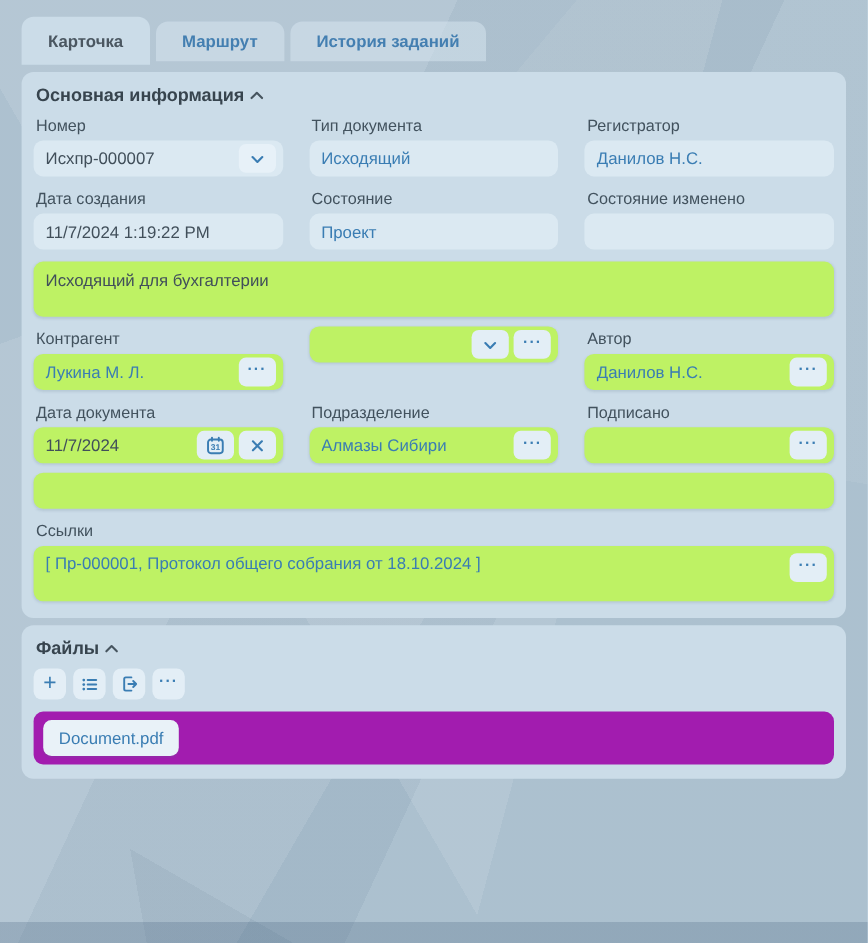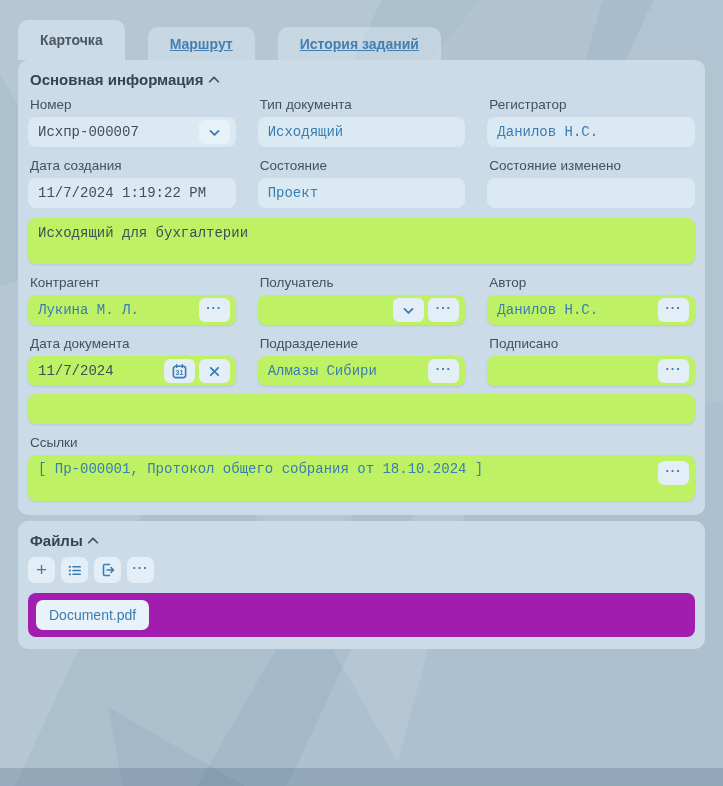--- a/index.html
+++ b/index.html
@@ -10,27 +10,27 @@
     background-image:
       linear-gradient(to bottom, rgba(0,0,0,0) 768px, rgba(86,112,138,0.30) 768px),
       conic-gradient(from 210deg at 85% 8%, rgba(255,255,255,0.10) 0 40deg, rgba(0,0,0,0) 40deg),
       conic-gradient(from 120deg at 15% 90%, rgba(90,115,140,0.12) 0 50deg, rgba(0,0,0,0) 50deg),
       conic-gradient(from 330deg at 55% 97%, rgba(255,255,255,0.10) 0 45deg, rgba(0,0,0,0) 45deg),
       conic-gradient(from 40deg at 30% 40%, rgba(255,255,255,0.06) 0 60deg, rgba(0,0,0,0) 60deg),
       linear-gradient(115deg, rgba(255,255,255,0.05) 0 35%, rgba(90,115,140,0.07) 35% 60%, rgba(255,255,255,0.04) 60%);
   }
 
   
-  .tabbar { display:flex; align-items:flex-end; padding:8px 0 0 18px; height:60px; }
+  .tabbar { display:flex; align-items:center; padding:8px 0 0 18px; height:60px; }
   .tab {
     height:33px; padding:0 22px; display:flex; align-items:center;
     border-radius:10px 10px 0 0; background:rgba(213,228,238,0.55);
     color:#447fb1; font-size:14px; font-weight:600; cursor:pointer; white-space:nowrap;
   }
-  .tab + .tab { margin-left:23px;text-decoration:underline; }
+  .tab + .tab { margin-left:5px; }
   .tab.active { height:40px; background:#cbdce8; color:#4b5761; }
 
   
   .panel { margin:0 18px; background:#cbdce8; border-radius:10px; padding:9px 10px 12px; }
   .panel.files { margin-top:6px; }
   .section-head { display:flex; align-items:center; gap:3px; padding:2px 2px 6px; }
   .section-title { font-size:15px; font-weight:700; color:#37444e; }
   .collapse { display:flex; align-items:center; cursor:pointer; }
 
   
@@ -38,21 +38,21 @@
   .full { grid-column:1 / -1; }
   .fgroup { margin-bottom:8px; }
   .flabel { font-size:13.5px; color:#42525e; padding:3px 2px 5px; }
   .control {
     min-height:30px; border-radius:8px; display:flex; align-items:center;
     padding:0 6px 0 10px; font-size:14px;
   }
   .control.light { background:#dbe9f2; }
   .control.white { background:#bef264; box-shadow:0 1px 2px rgba(90,115,140,0.18); }
   .control.tall { min-height:46px; align-items:flex-start; padding-top:7px; }
-  .val { flex:1 1 auto; white-space:nowrap; overflow:hidden;font-family:Liberation Mono, monospace; }
+  .val { flex:1 1 auto; white-space:nowrap; overflow:hidden; }
   .val.blue { color:#3a7db3; }
   .val.dark { color:#414f5a; }
   .mini-btn {
     flex:0 0 auto; width:31px; height:24px; margin-left:4px; border-radius:6px;
     background:#e7f1f8; display:flex; align-items:center; justify-content:center;
     color:#3a7db3; cursor:pointer; border:none; font-size:14px;
   }
   .control.white .mini-btn { background:#e3eef6; }
   .dots { font-weight:700; letter-spacing:1px; font-size:13px; line-height:1; padding-bottom:6px; }
 
@@ -147,21 +147,20 @@
     <div class="fgroup">
       <div class="flabel">Контрагент</div>
       <div class="control white">
         <span class="val blue">Лукина М. Л.</span>
         <button class="mini-btn">
           <span class="dots">···</span>
         </button>
       </div>
     </div>
     <div class="fgroup">
-      <div class="flabel">Получатель</div>
       <div class="control white">
         <span class="val blue"></span>
         <button class="mini-btn">
           <span>
             <svg width="13" height="13" viewBox="0 0 16 16">
                 <path d="M3 6l5 5 5-5" fill="none" stroke="#3a7db3" stroke-width="2.2" stroke-linecap="round" stroke-linejoin="round"></path>
               </svg>
           </span>
         </button>
         <button class="mini-btn">

